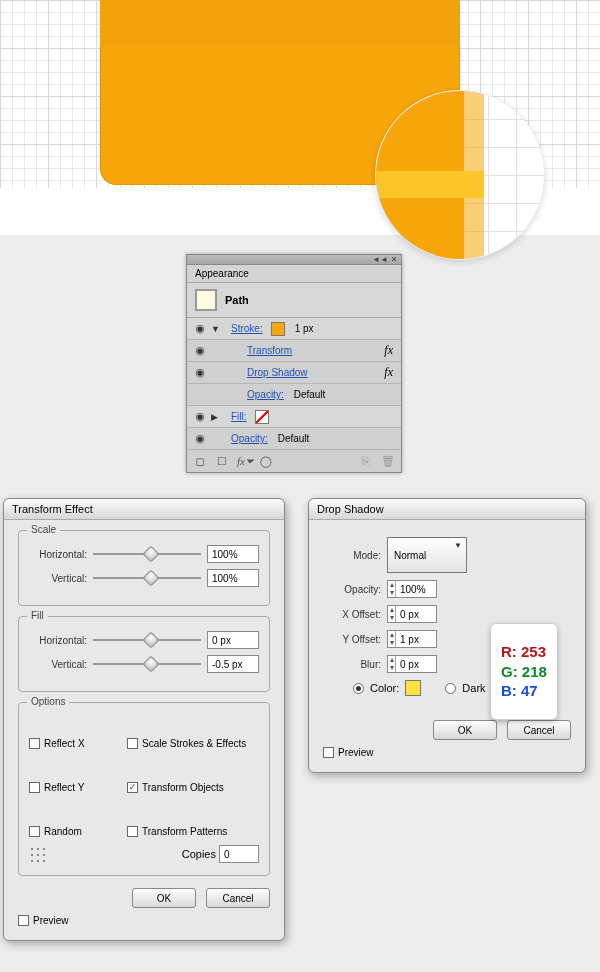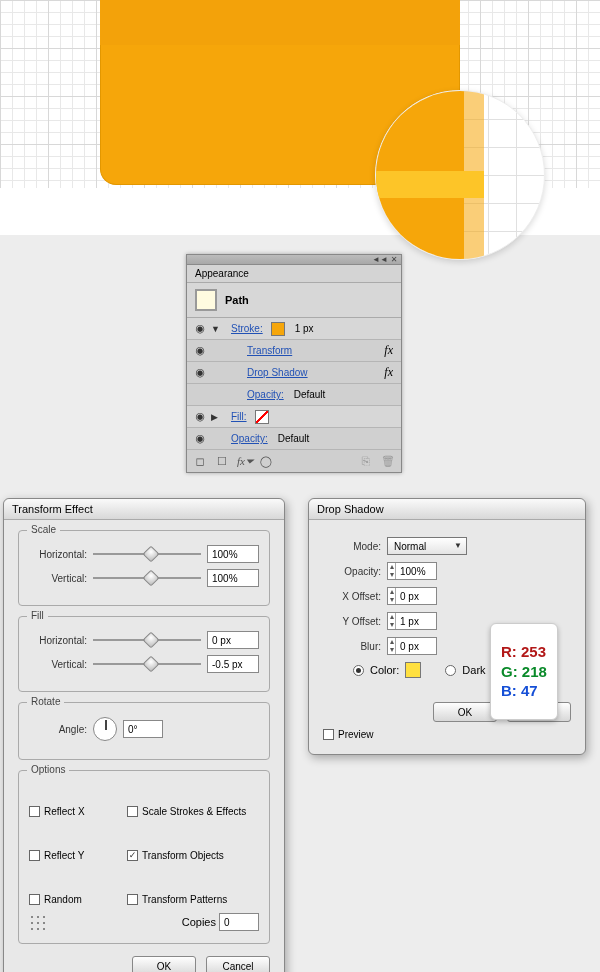--- a/index.html
+++ b/index.html
@@ -65,21 +65,21 @@
 .chk { display:flex; align-items:center; gap:4px; font-size:10px;margin-top:27px;}
 .chkbox { width:11px; height:11px; border:1px solid #666; background:#fff; display:flex; align-items:center; justify-content:center; font-size:9px; color:#333;}
 .chkbox.checked::after{content:"✓"; line-height:1;}
 .copies-row { display:flex; align-items:center; gap:3px; margin-top:8px;}
 .copies-icon { width:20px; height:16px; background-image: radial-gradient(circle, #888 1px, transparent 1.2px); background-size:6px 6px;}
 .btnrow { display:flex; justify-content:flex-end; gap:10px; margin-top:12px;}
 .btnrow .left { margin-right:auto;}
 .btn { min-width:64px; height:20px; background:linear-gradient(#fefefe,#d8d8d8); border:1px solid #888; border-radius:3px; font-size:10px; display:flex; align-items:center; justify-content:center;}
 .dlabel { width:58px; text-align:right; font-size:10px; color:#333;}
 .drow { display:flex; align-items:center; gap:6px; margin:7px 0;}
-.select { height:18px; background:linear-gradient(#fff,#e4e4e4); border:1px solid #777; font-size:10px; padding:1px 16px 1px 6px; position:relative; display:flex; align-items:center; min-width:80px;}
+.select { height:36px; background:linear-gradient(#fff,#e4e4e4); border:1px solid #777; font-size:10px; padding:1px 16px 1px 6px; position:relative; display:flex; align-items:center; min-width:80px;}
 .select::after { content:"▼"; position:absolute; right:4px; top:3px; font-size:8px; color:#333;}
 .spin { width:50px; height:18px; background:#fff; border:1px solid #888; display:flex; align-items:center; padding-left:12px; font-size:10px; position:relative;}
 .spin::before { content:"▴\A▾"; white-space:pre; position:absolute; left:1px; top:0; line-height:8px; font-size:8px; color:#555; border-right:1px solid #aaa; padding:0 1px;}
 .radio { width:11px; height:11px; border:1px solid #666; border-radius:50%; background:#fff; display:inline-flex; align-items:center; justify-content:center;}
 .radio.on::after { content:""; width:5px; height:5px; background:#333; border-radius:50%;}
 .color-sw { width:16px; height:16px; background:#ffe040; border:1px solid #777;}
 .rgb { position:absolute; left:490px; top:623px; background:#fff; border:1px solid #ccc; border-radius:6px; padding:18px 10px; box-shadow:0 2px 5px rgba(0,0,0,0.25); font-family: Arial Black, Arial, sans-serif; font-weight:900; font-size:15px; line-height:1.3;}
 .rgb .r { color:#b21818;} .rgb .g { color:#0a8a2a;} .rgb .b { color:#154fd6;}
 </style>
 </head>
@@ -189,28 +189,20 @@
       <div class="frow">
         <span class="flabel">Vertical:</span>
         <div class="slider">
             <div class="slider-track"></div>
             <div class="slider-thumb" style="left:48%"></div>
           </div>
         <div class="numbox">-0.5 px</div>
       </div>
     </div>
     <div class="fs">
-      <span class="legend">Rotate</span>
-      <div class="frow">
-        <span class="flabel">Angle:</span>
-        <div class="anglewheel"></div>
-        <div class="numbox" style="width:40px">0°</div>
-      </div>
-    </div>
-    <div class="fs">
       <span class="legend">Options</span>
       <div class="opts-row">
         <div class="opts-col" style="width:86px">
           <label class="chk">
               <span class="chkbox"></span>
               <span>Reflect X</span>
             </label>
           <label class="chk">
               <span class="chkbox"></span>
               <span>Reflect Y</span>

